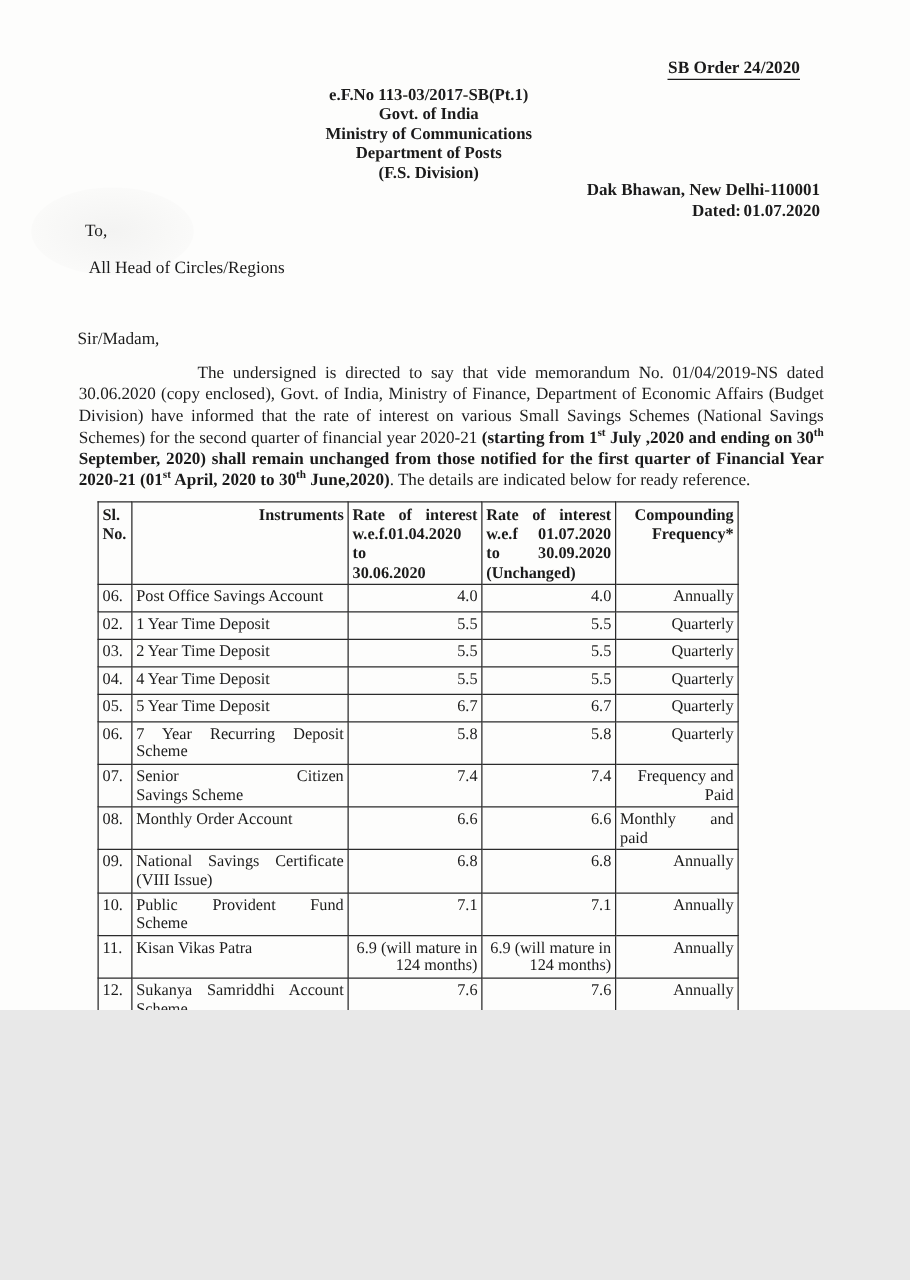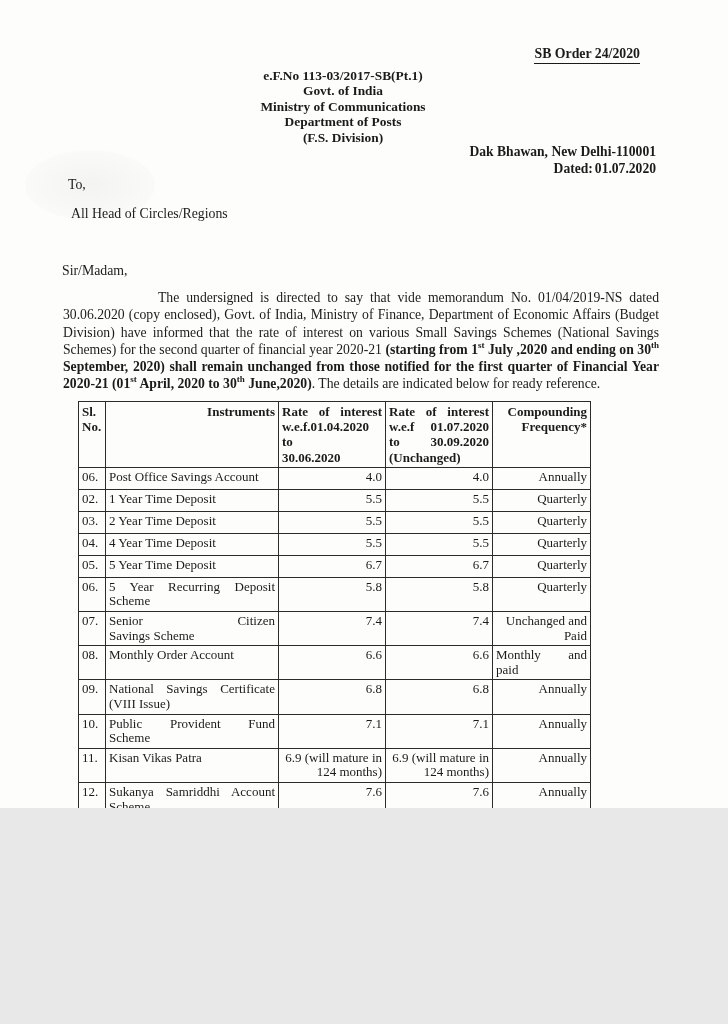--- a/index.html
+++ b/index.html
@@ -232,21 +232,21 @@
           </td>
           <td class="c-center">
             <div>Quarterly</div>
           </td>
         </tr>
         <tr class="row">
           <td class="c-left">
             <div>06.</div>
           </td>
           <td class="c-left spread">
-            <div>5 Year Recurring Deposit</div>
+            <div>7 Year Recurring Deposit</div>
             <div>Scheme</div>
           </td>
           <td class="c-center">
             <div>5.8</div>
           </td>
           <td class="c-center">
             <div>5.8</div>
           </td>
           <td class="c-center">
             <div>Quarterly</div>
@@ -260,21 +260,21 @@
             <div>Senior Citizen</div>
             <div>Savings Scheme</div>
           </td>
           <td class="c-center">
             <div>7.4</div>
           </td>
           <td class="c-center">
             <div>7.4</div>
           </td>
           <td class="c-center">
-            <div>Unchanged and</div>
+            <div>Frequency and</div>
             <div>Paid</div>
           </td>
         </tr>
         <tr class="row">
           <td class="c-left">
             <div>08.</div>
           </td>
           <td class="c-left">
             <div>Monthly Order Account</div>
           </td>

